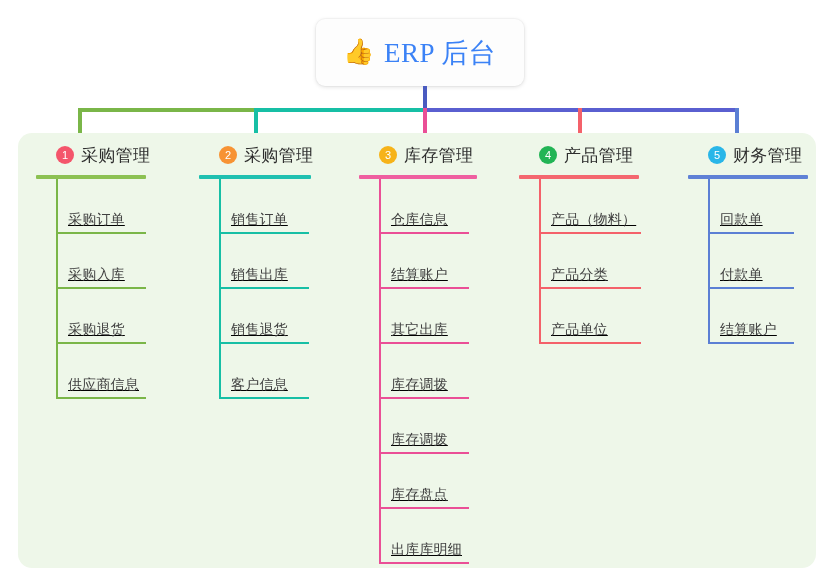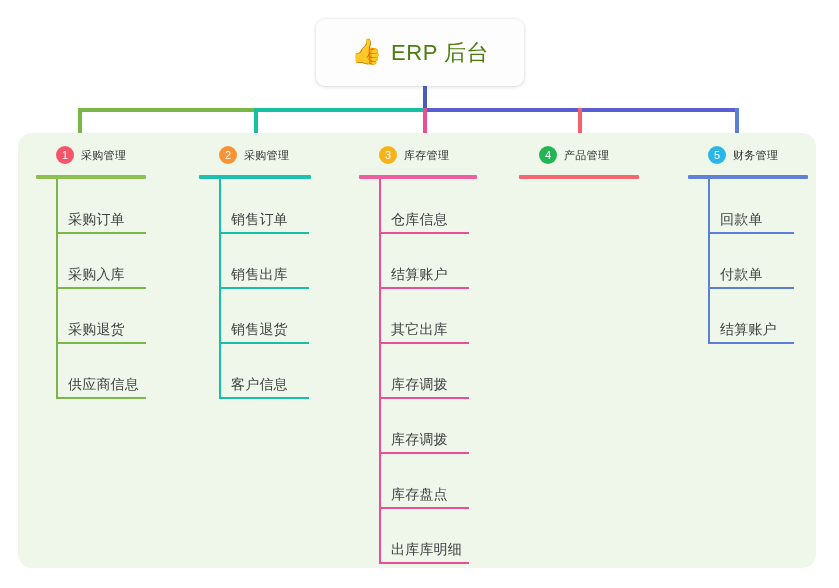--- a/index.html
+++ b/index.html
@@ -32,24 +32,25 @@
     gap: 9px;
     box-sizing: border-box;
   }
   #root-card .thumb {
     font-size: 25px;
     line-height: 1;
     display: inline-block;
     transform: translateY(-1px);
   }
   #root-card .root-text {
-    font-size: 22px;
-    color: #4d7c0f;
+    font-size: 27px;
+    color: #3b82f6;
     letter-spacing: 0.5px;
     white-space: nowrap;
+    font-family: Liberation Serif, serif;
   }
 
   
   .conn {
     position: absolute;
   }
   .vstem {
     width: 4px;
   }
   .hseg {
@@ -85,21 +86,21 @@
     height: 18px;
     border-radius: 50%;
     color: #ffffff;
     font-size: 11px;
     line-height: 18px;
     text-align: center;
     font-weight: 500;
     flex: 0 0 auto;
   }
   .col-title {
-    font-size: 11px;
+    font-size: 17px;
     color: #2d2d2d;
     white-space: nowrap;
     letter-spacing: 0.3px;
   }
   .head-rule {
     height: 4px;
     margin-top: 7px;
     border-radius: 1px;
   }
 
@@ -114,20 +115,21 @@
     left: 20px;
     top: 0;
     width: 2px;
   }
   .leaf {
     position: relative;
     height: 55px;
     box-sizing: border-box;
     display: flex;
     align-items: flex-end;
+    text-decoration: underline;
   }
   .leaf-label {
     font-size: 14px;
     color: #404040;
     white-space: nowrap;
     padding: 0 6px 5px 10px;
     letter-spacing: 0.2px;
   }
   .leaf-rule {
     position: absolute;
@@ -248,20 +250,35 @@
           <div class="leaf-rule" style="width: 88px; background: rgb(234, 79, 150);"></div>
         </div>
       </div>
     </div>
     <div class="column" style="left: 519px;">
       <div class="col-head">
         <span class="badge" style="background: rgb(34, 180, 85);">4</span>
         <span class="col-title">产品管理</span>
       </div>
       <div class="head-rule" style="width: 120px; background: rgb(244, 103, 111);"></div>
+      <div class="leaves">
+        <div class="spine" style="background: rgb(244, 97, 106); height: 165px;"></div>
+        <div class="leaf">
+          <span class="leaf-label">产品（物料）</span>
+          <div class="leaf-rule" style="width: 100px; background: rgb(244, 97, 106);"></div>
+        </div>
+        <div class="leaf">
+          <span class="leaf-label">产品分类</span>
+          <div class="leaf-rule" style="width: 100px; background: rgb(244, 97, 106);"></div>
+        </div>
+        <div class="leaf">
+          <span class="leaf-label">产品单位</span>
+          <div class="leaf-rule" style="width: 100px; background: rgb(244, 97, 106);"></div>
+        </div>
+      </div>
     </div>
     <div class="column" style="left: 688px;">
       <div class="col-head">
         <span class="badge" style="background: rgb(41, 182, 232);">5</span>
         <span class="col-title">财务管理</span>
       </div>
       <div class="head-rule" style="width: 120px; background: rgb(95, 129, 214);"></div>
       <div class="leaves">
         <div class="spine" style="background: rgb(91, 127, 212); height: 165px;"></div>
         <div class="leaf">

